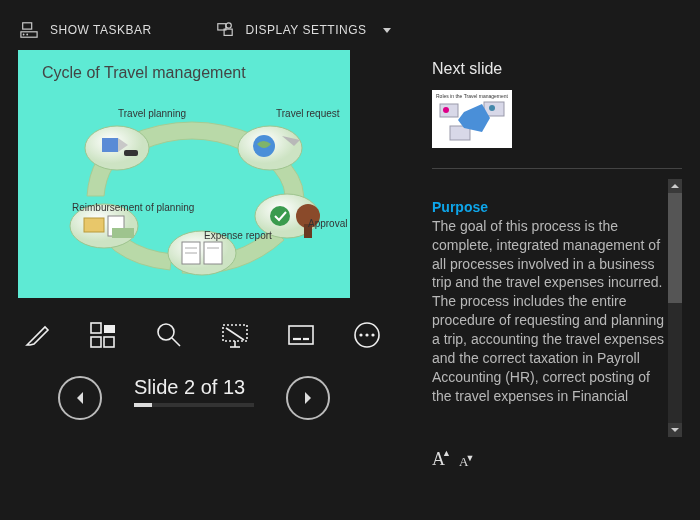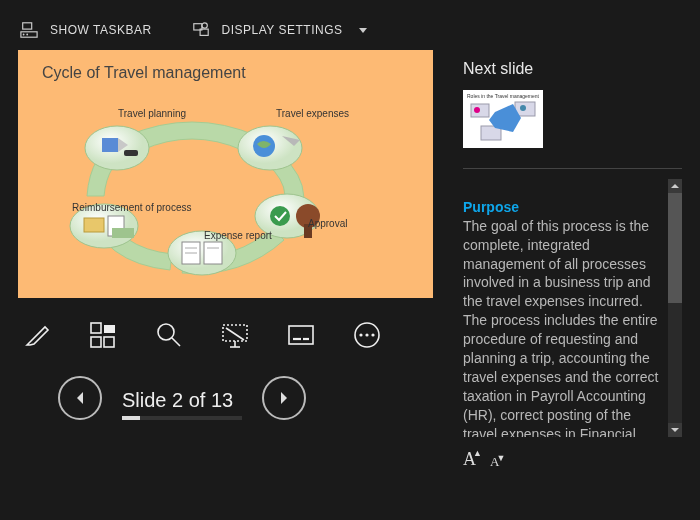--- a/index.html
+++ b/index.html
@@ -8,21 +8,21 @@
     background: #1a1a1a;
     font-family: "Segoe UI", Arial, sans-serif;
     color: #ccc;
     overflow: hidden;
     position: relative;
   }
   .toolbar {
     display: flex;
     align-items: center;
     padding: 10px 20px 0 20px;
-    gap: 40px;
+    gap: 64px;
     font-size: 12px;
     color: #ddd;
     letter-spacing: 0.5px;
     height: 50px;
   }
   .toolbar-item {
     display: flex; align-items: center; gap: 12px;
     cursor: pointer;
   }
   .toolbar-item svg { width: 18px; height: 18px; }
@@ -44,43 +44,43 @@
   .timebar {
     display: flex; align-items: center;
     padding: 22px 4px 10px 4px;
     font-size: 16px;
     color: #e8e8e8;
   }
   .elapsed { }
   .pause-icon, .reset-icon { margin-left: 18px; cursor: pointer; color: #ddd; }
   .clock { margin-left: auto; }
   .slide-current {
-    width: 415px; height: 248px;
-    background: #fdba74;
+    width: 332px; height: 248px;
+    background: #5eead4;
     color: #333;
     position: relative;
     overflow: hidden;
   }
   .slide-current .title {
     position: absolute; top: 14px; left: 24px;
     font-size: 16px; color: #444;
   }
   .cycle-svg { position:absolute; top:48px; left:14px; }
   .cyc-label { position:absolute; font-size:10px; color:#333; }
   .tools-row {
     display: flex;
     gap: 32px;
     padding: 20px 2px 0 2px;
     align-items: center;
   }
   .tool { width: 34px; height: 34px; display:flex; align-items:center; justify-content:center; cursor:pointer; }
   .tool svg { width: 30px; height: 30px; stroke:#eee; fill:none; stroke-width:1.6; }
   .nav-row {
-    display: flex; align-items: flex-end;
-    gap: 20px;
+    display: flex; align-items: flex-start;
+    gap: 32px;
     padding: 24px 40px 0 40px;
   }
   .nav-btn {
     width: 44px; height: 44px;
     border: 2px solid #bbb; border-radius: 50%;
     display:flex; align-items:center; justify-content:center;
     cursor:pointer;
   }
   .nav-btn svg { width:16px; height:16px; fill:#ddd; }
   .slide-counter-wrap { }
@@ -204,24 +204,24 @@
           <line x1="153" y1="155" x2="165" y2="155" stroke="#aaa"></line>
           <line x1="175" y1="150" x2="187" y2="150" stroke="#aaa"></line>
         </g>
         <g>
           <rect x="52" y="120" width="20" height="14" fill="#e8c76a" stroke="#b89a3a"></rect>
           <rect x="76" y="118" width="16" height="20" fill="#fff" stroke="#888"></rect>
           <rect x="80" y="130" width="22" height="10" fill="#9ec48e"></rect>
         </g>
       </svg>
       <span class="cyc-label" style="top:58px; left:100px;">Travel planning</span>
-      <span class="cyc-label" style="top:58px; left:258px;">Travel expenses</span>
+      <span class="cyc-label" style="top:58px; left:258px;">Travel request</span>
       <span class="cyc-label" style="top:168px; left:290px;">Approval</span>
       <span class="cyc-label" style="top:180px; left:186px;">Expense report</span>
-      <span class="cyc-label" style="top:152px; left:54px;">Reimbursement of process</span>
+      <span class="cyc-label" style="top:152px; left:54px;">Reimbursement of planning</span>
     </div>
 
     <div class="tools-row">
       <div class="tool">
           <svg viewBox="0 0 30 30">
             <path d="M5 25 L9 21 L23 7 L26 10 L12 24 L8 25 Z"></path>
           </svg>
         </div>
       <div class="tool">
           <svg viewBox="0 0 30 30">

